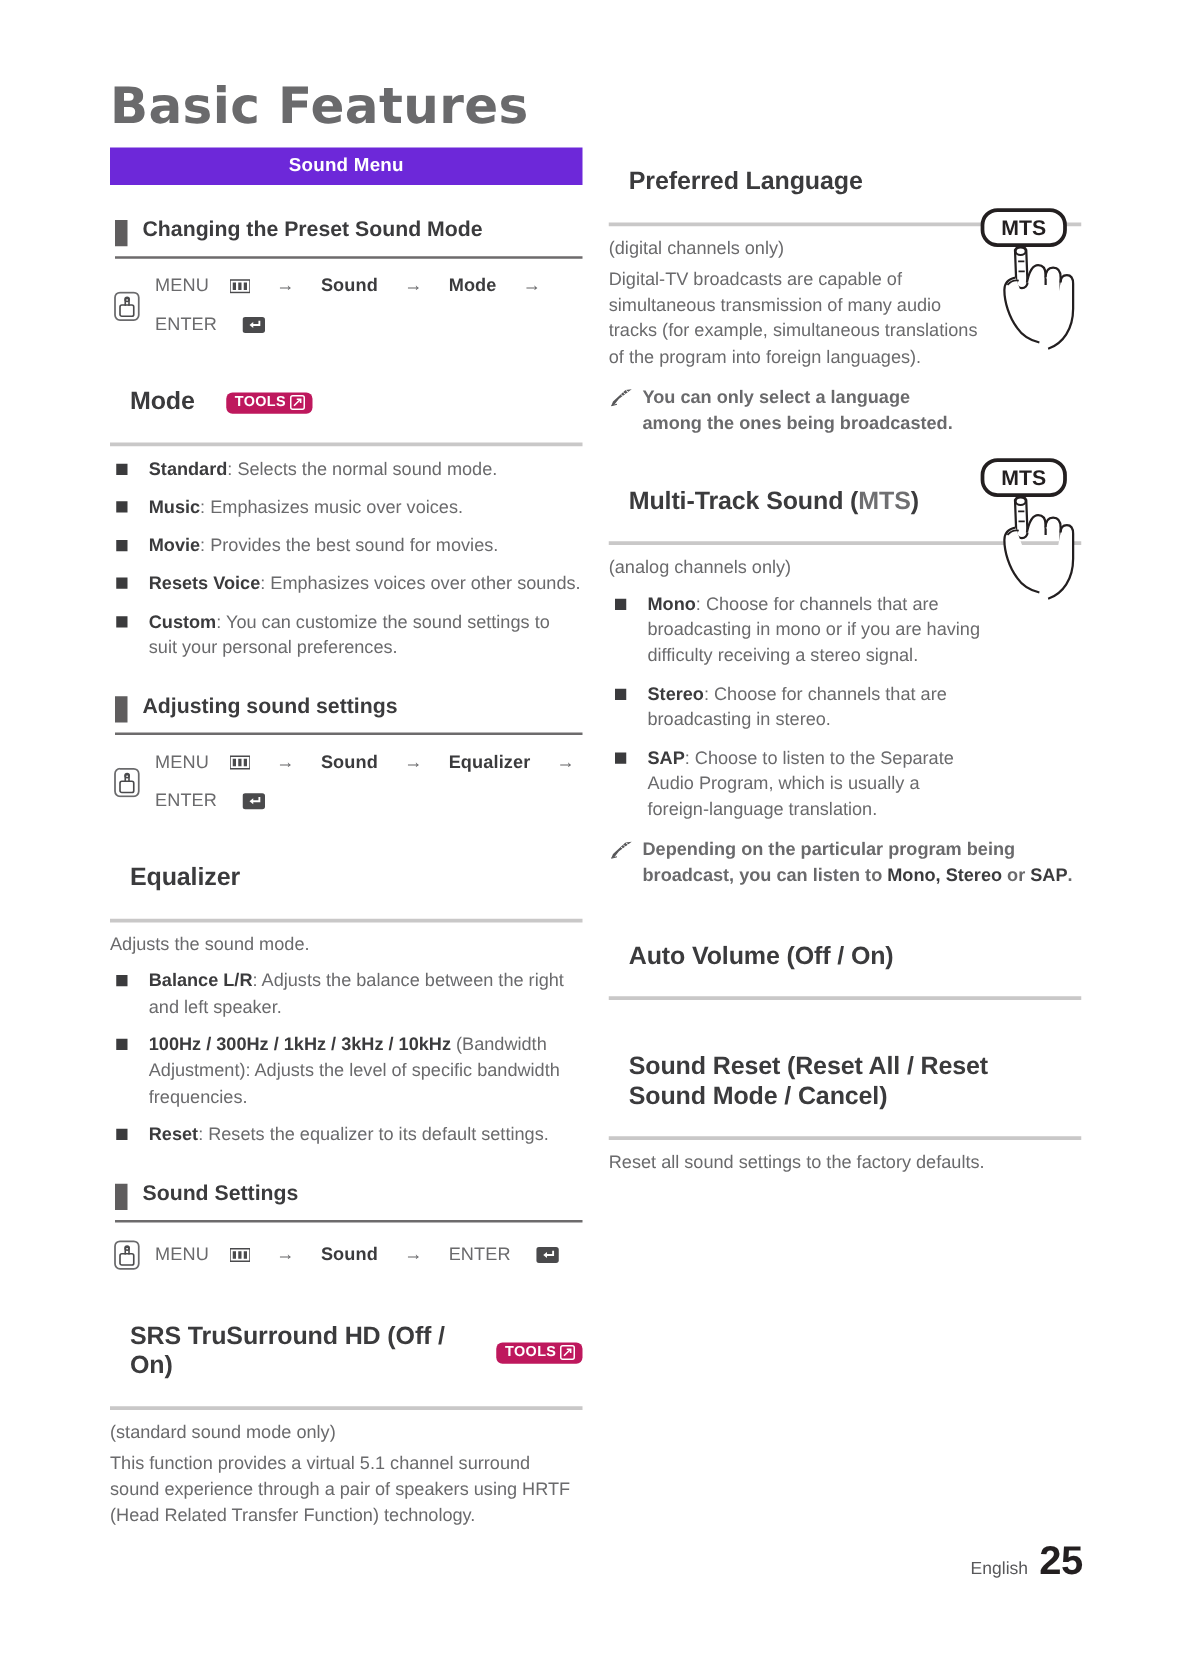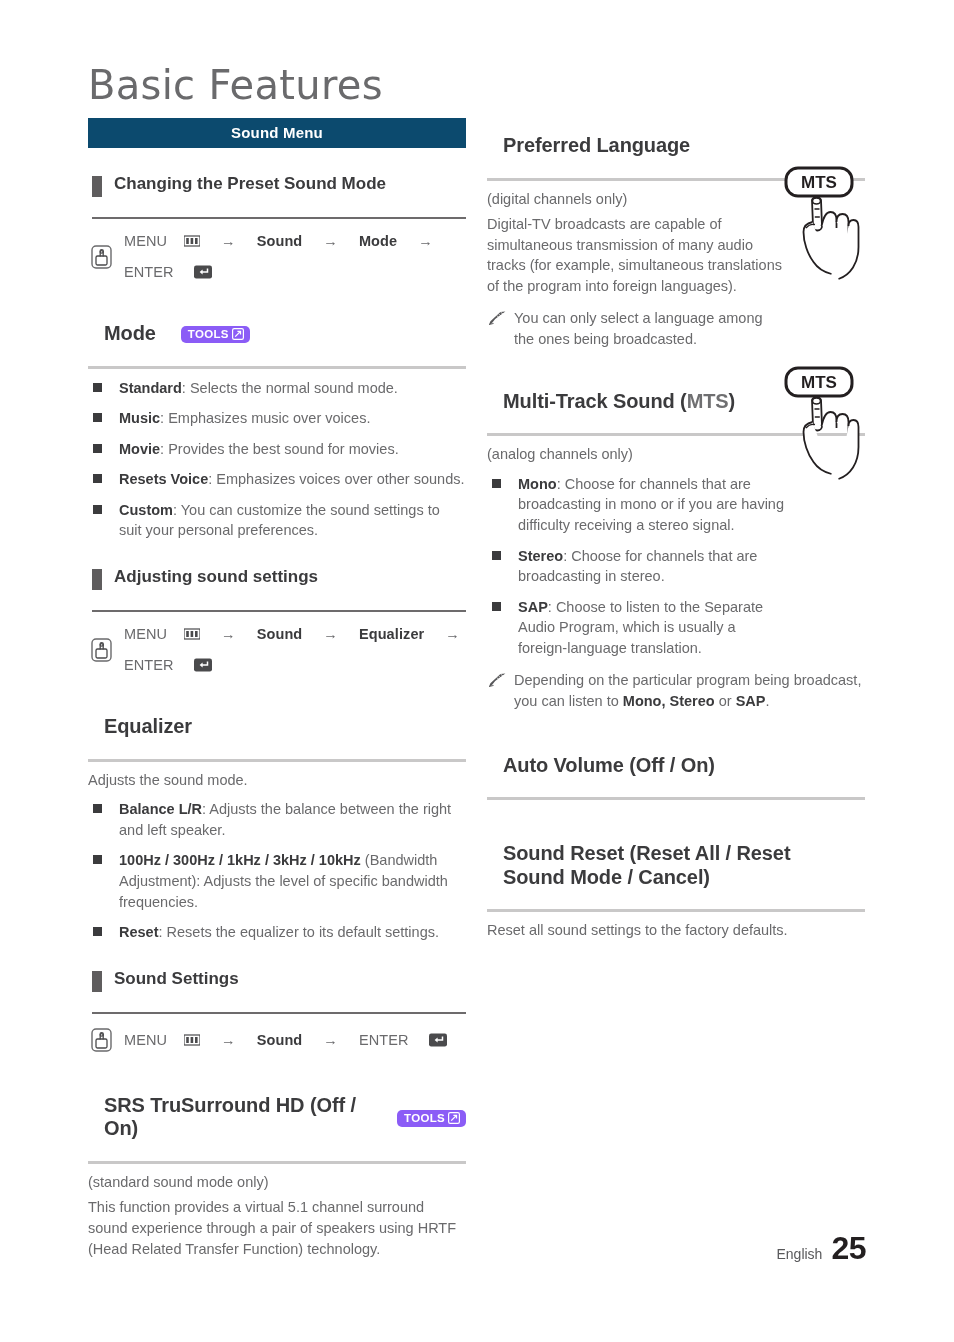--- a/index.html
+++ b/index.html
@@ -11,53 +11,53 @@
     color: #58585a;
     position: relative;
     -webkit-font-smoothing: antialiased;
   }
 
   .page { position:absolute; left:0; top:0; width:954px; height:1342px; }
 
   
   .masthead {
     position:absolute; left:88px; top:62px;
-    font-size: 40px; font-weight: 400; letter-spacing: 0.3px;
+    font-size: 40px; font-weight: 700; letter-spacing: 0.3px;
     color:#6a6a6c;
     font-family: "DejaVu Sans", sans-serif;
   }
 
   
   .col { position:absolute; width:378px; }
   .col-left  { left:88px;  top:118px; }
   .col-right { left:487px; top:118px; }
 
   
   .section-bar {
-    background:#0c4a6e; color:#ffffff;
+    background:#6d28d9; color:#ffffff;
     text-align:center; font-weight:bold; font-size:15px;
     padding:6px 0 7px 0; letter-spacing:0.2px;
     margin-bottom:26px;
   }
 
   
   .subhead { position:relative; padding-left:26px; margin-bottom:8px; margin-top:0; }
   .subhead .marker {
     position:absolute; left:4px; top:2px;
     width:10px; height:21px; background:#5f5d5e;
   }
   .subhead .txt {
     font-size:17px; font-weight:bold; color:#3b3b3d;
     display:block; padding-bottom:5px;
   }
   .subhead .rule {
     position:absolute; left:4px; right:0; bottom:0;
     height:2px; background:#6d6b6c;
   }
-  .subhead { padding-bottom:20px; }
+  .subhead { padding-bottom:8px; }
 
   
   .menupath { display:flex; align-items:center; margin:14px 0 0 0; }
   .press-icon {
     width:21px; height:24px; flex:none; margin-right:12px; margin-left:3px;
   }
   .menupath .path {
     font-size:14.5px; color:#6a6a6c; letter-spacing:0.1px;
     display:flex; align-items:center; gap:15px; flex-wrap:wrap;
   }
@@ -72,21 +72,21 @@
   .topic h2 {
     margin:16px; font-size:20px; font-weight:bold; color:#3b3b3d;
     letter-spacing:-0.1px; line-height:1.18;
   }
   .topic h2 .lite { color:#6f6f71; font-weight:bold; }
   .topic .t-rule { height:3px; background:#c9c8c8; margin-top:4px; }
 
   
   .tools-badge {
     display:inline-flex; align-items:center; gap:3px;
-    background:#8b5cf6; color:#ffffff;
+    background:#be185d; color:#ffffff;
     border-radius:5px; padding:2px 6px 3px 7px;
     font-size:11.5px; font-weight:bold; letter-spacing:0.3px;
     flex:none; position:relative; top:1px;
   }
 
   
   p.body { margin:8px 0 0 0; font-size:14.5px; line-height:1.42; color:#6a6a6c; }
   p.body b { color:#3b3b3d; }
   p.tight { margin-top:5px; }
 
@@ -98,21 +98,21 @@
   }
   ul.bul li:last-child { margin-bottom:0; }
   ul.bul li .sq {
     position:absolute; left:5px; top:5px; width:9px; height:9px;
     background:#3b3b3d;
   }
   ul.bul li b { color:#3b3b3d; }
 
   
   .note { position:relative; padding-left:27px; margin-top:12px;
-          font-size:14.5px; line-height:1.42; color:#6a6a6c; }
+          font-size:14.5px; line-height:1.42; color:#6a6a6c;font-weight:bold; }
   .note b { color:#3b3b3d; }
   .note .pencil { position:absolute; left:0px; top:2px; width:20px; height:16px; }
 
   
   .mts-art { position:absolute; width:96px; height:120px; }
   .mts-1 { left:776px; top:162px; }
   .mts-2 { left:776px; top:362px; }
 
   
   .footer { position:absolute; right:88px; bottom:75px; display:flex; align-items:baseline; gap:9px; }

